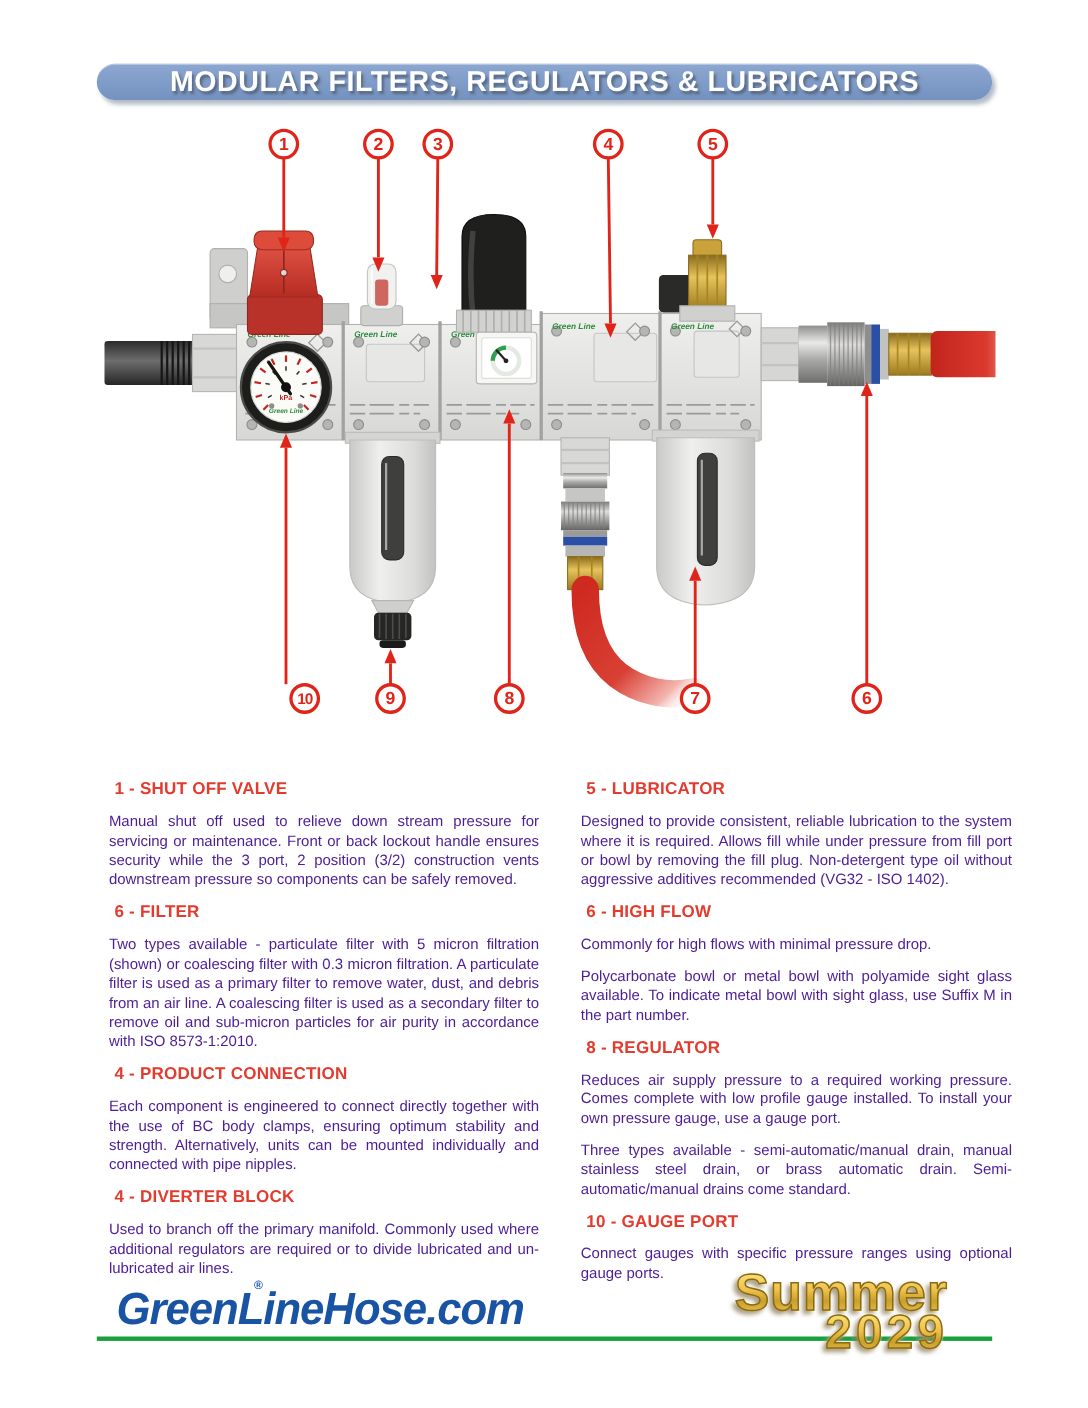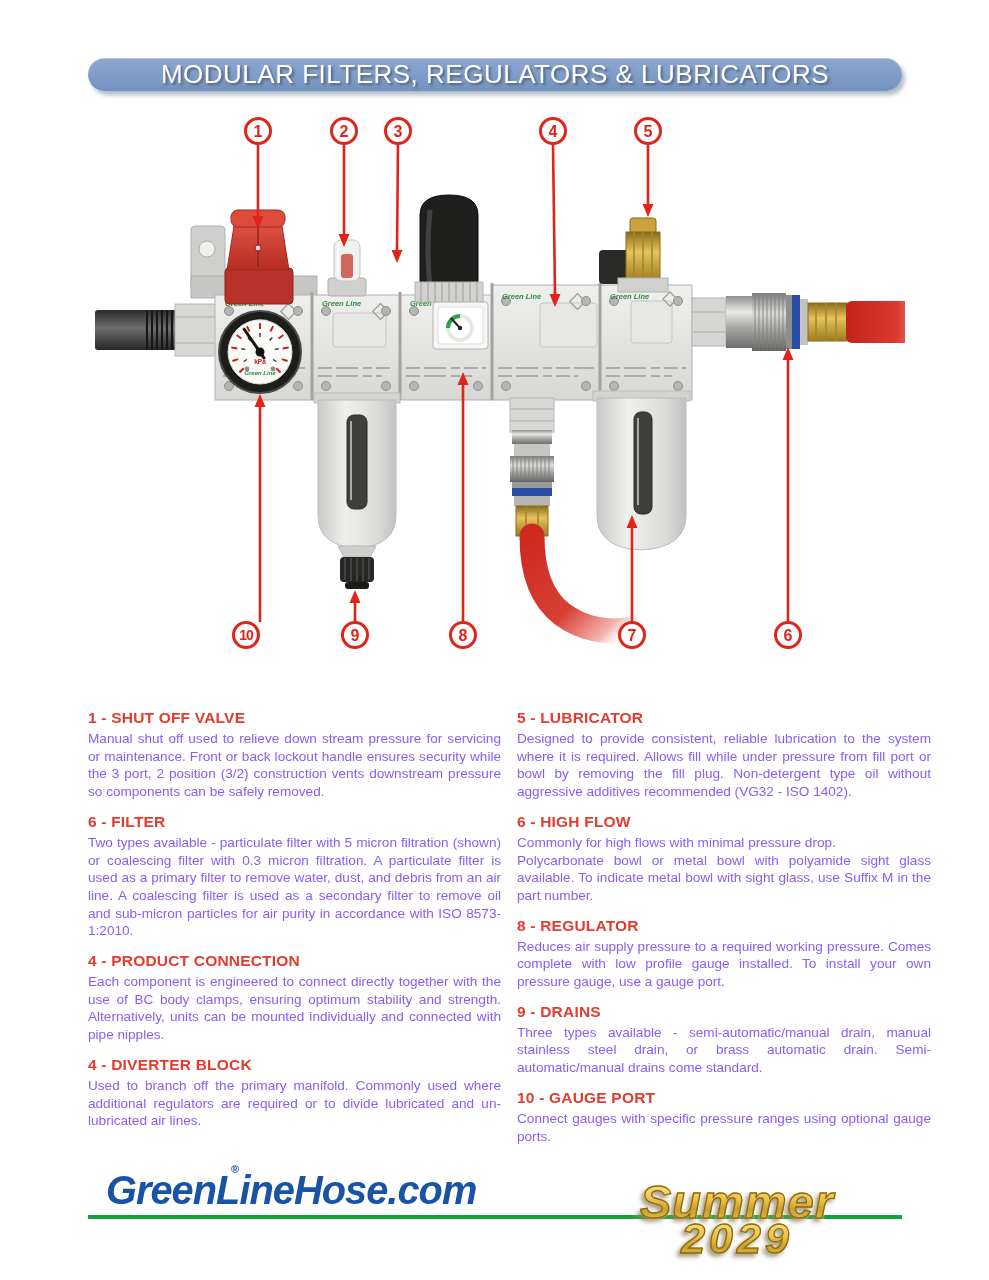--- a/index.html
+++ b/index.html
@@ -8,55 +8,55 @@
     font-family:"Liberation Sans", sans-serif;overflow:hidden;
   }
   
   .banner{
     position:absolute;left:88px;top:58px;width:814px;height:33px;
     border-radius:17px;
     background:linear-gradient(180deg,#8ca7d0 0%,#7f9cc8 55%,#7392c0 100%);
     box-shadow:3px 4px 4px rgba(128,142,162,.6), inset 0 1px 0 rgba(255,255,255,.35);
   }
   .banner h1{
-    margin:0;line-height:33px;text-align:center;font-size:26px;font-weight:normal;
+    margin:0;line-height:33px;text-align:center;font-size:26px;font-weight:bold;
     color:#ffffff;letter-spacing:.5px;
     text-shadow:2px 2px 2px rgba(84,105,140,.95), 3px 3px 3px rgba(125,135,150,.55);
   }
   
   .figure{position:absolute;left:0;top:0;}
   .callout{
     position:absolute;width:28px;height:28px;box-sizing:border-box;
     border:3px solid #e02419;border-radius:50%;background:#fff;color:#e02419;
     font-weight:bold;font-size:16px;line-height:23px;text-align:center;z-index:5;
   }
   .callout.wide{font-size:14px;letter-spacing:-1px;}
   
   .col{position:absolute;top:709px;}
   .col h3{
-    margin:12px 0 3px 0;font-size:15.5px;font-weight:bold;color:#e33b2e;letter-spacing:.2px;
+    margin:12px 0 3px 16px;font-size:15.5px;font-weight:bold;color:#e33b2e;letter-spacing:.2px;
   }
   .col section:first-child h3{margin-top:0;}
   .col p{
-    margin:0;font-size:13.6px;line-height:17.7px;color:#8b5cf6;text-align:justify;
+    margin:11px;font-size:13.6px;line-height:17.7px;color:#4c1d95;text-align:justify;
   }
   
   .logo{
     position:absolute;left:106px;top:1167px;font-size:41px;font-weight:bold;font-style:italic;
     color:#1853a4;letter-spacing:-1px;transform:scaleX(.97);transform-origin:left;
   }
   .regmark{
     position:absolute;left:231px;top:1163px;font-size:11px;color:#1853a4;font-weight:bold;
   }
   .green-rule{
     position:absolute;left:88px;top:1215px;width:814px;height:4px;background:#17a03a;z-index:1;
   }
   .summer{
-    position:absolute;left:612px;top:1156px;width:250px;text-align:center;z-index:2;
-    font-weight:bold;font-style:italic;line-height:37px;margin-top:27px;
+    position:absolute;left:612px;top:1156px;width:250px;text-align:right;z-index:2;
+    font-weight:bold;line-height:37px;
   }
   .gold{
     display:block;
     background:linear-gradient(180deg,#f8dd74 8%,#eec14b 45%,#c79f2c 72%,#e7bb45 100%);
     -webkit-background-clip:text;background-clip:text;color:transparent;
     -webkit-text-stroke:1.3px #8a6a14;
     filter:drop-shadow(-3px 3px 2px rgba(85,62,8,.5)) drop-shadow(0 0 1px rgba(255,255,255,.9));
   }
   .gold.season{font-size:47px;letter-spacing:1px;}
   .gold.year{font-size:43px;letter-spacing:4px;}
@@ -342,21 +342,21 @@
     <line x1="703" y1="522" x2="703" y2="260"></line>
         <polygon points="703,247 697.5,260 708.5,260" stroke="none"></polygon>
   </g>
 </svg>
 
   <div class="callout" style="left:244px;top:117px">1</div>
   <div class="callout" style="left:330px;top:117px">2</div>
   <div class="callout" style="left:384px;top:117px">3</div>
   <div class="callout" style="left:539px;top:117px">4</div>
   <div class="callout" style="left:634px;top:117px">5</div>
-  <div class="callout wide" style="left:232px;top:621px">10</div>
+  <div class="callout wide" style="left:263px;top:621px">10</div>
   <div class="callout" style="left:341px;top:621px">9</div>
   <div class="callout" style="left:449px;top:621px">8</div>
   <div class="callout" style="left:618px;top:621px">7</div>
   <div class="callout" style="left:774px;top:621px">6</div>
 </div>
 
 <div class="col" style="left:88px;width:413px">
   <section>
     <h3>1 - SHUT OFF VALVE</h3>
     <p>Manual shut off used to relieve down stream pressure for servicing or maintenance. Front or back lockout handle ensures security while the 3 port, 2 position (3/2) construction vents downstream pressure so components can be safely removed.</p>
@@ -385,21 +385,20 @@
     <p>Commonly for high flows with minimal pressure drop.</p>
   </section>
   <section>
     <p>Polycarbonate bowl or metal bowl with polyamide sight glass available. To indicate metal bowl with sight glass, use Suffix M in the part number.</p>
   </section>
   <section>
     <h3>8 - REGULATOR</h3>
     <p>Reduces air supply pressure to a required working pressure. Comes complete with low profile gauge installed. To install your own pressure gauge, use a gauge port.</p>
   </section>
   <section>
-    <h3>9 - DRAINS</h3>
     <p>Three types available - semi-automatic/manual drain, manual stainless steel drain, or brass automatic drain. Semi-automatic/manual drains come standard.</p>
   </section>
   <section>
     <h3>10 - GAUGE PORT</h3>
     <p>Connect gauges with specific pressure ranges using optional gauge ports.</p>
   </section>
 </div>
 
 <div class="logo">GreenLineHose.com</div>
 <div class="regmark">®</div>

